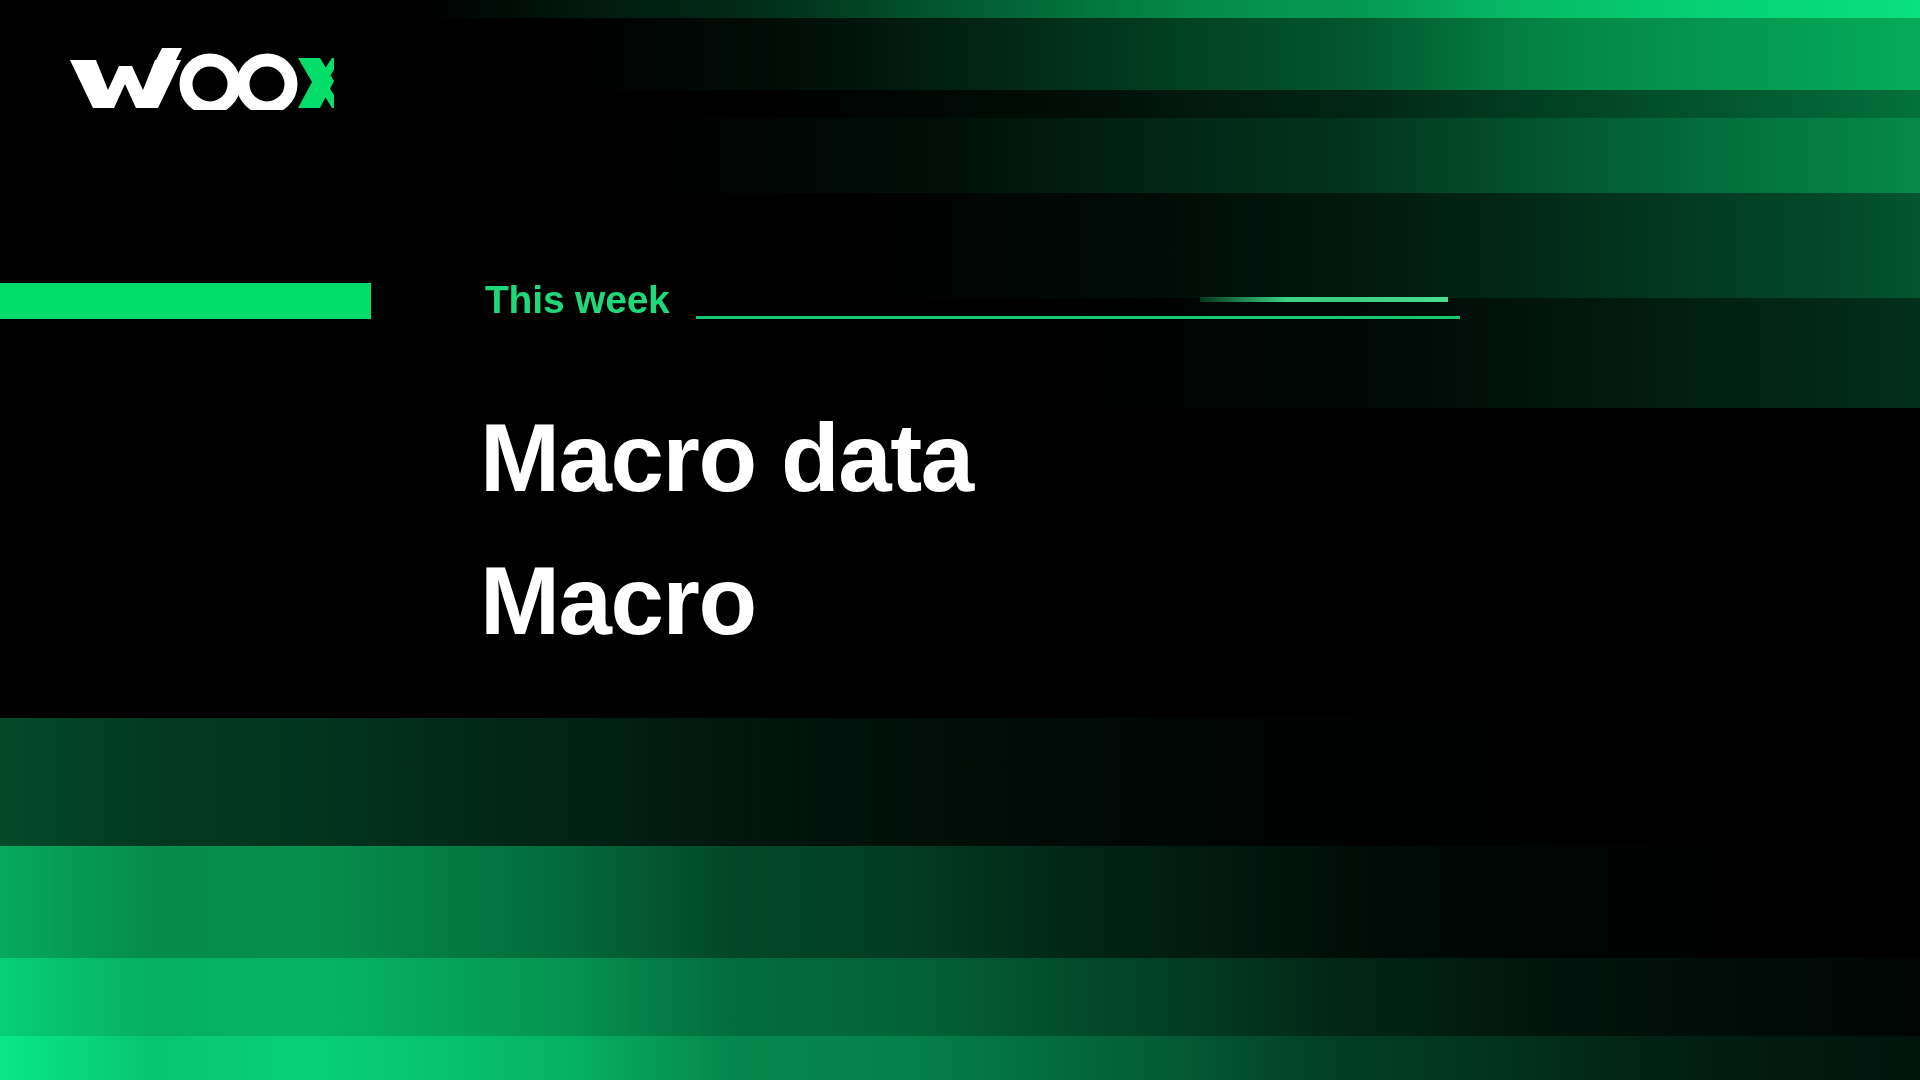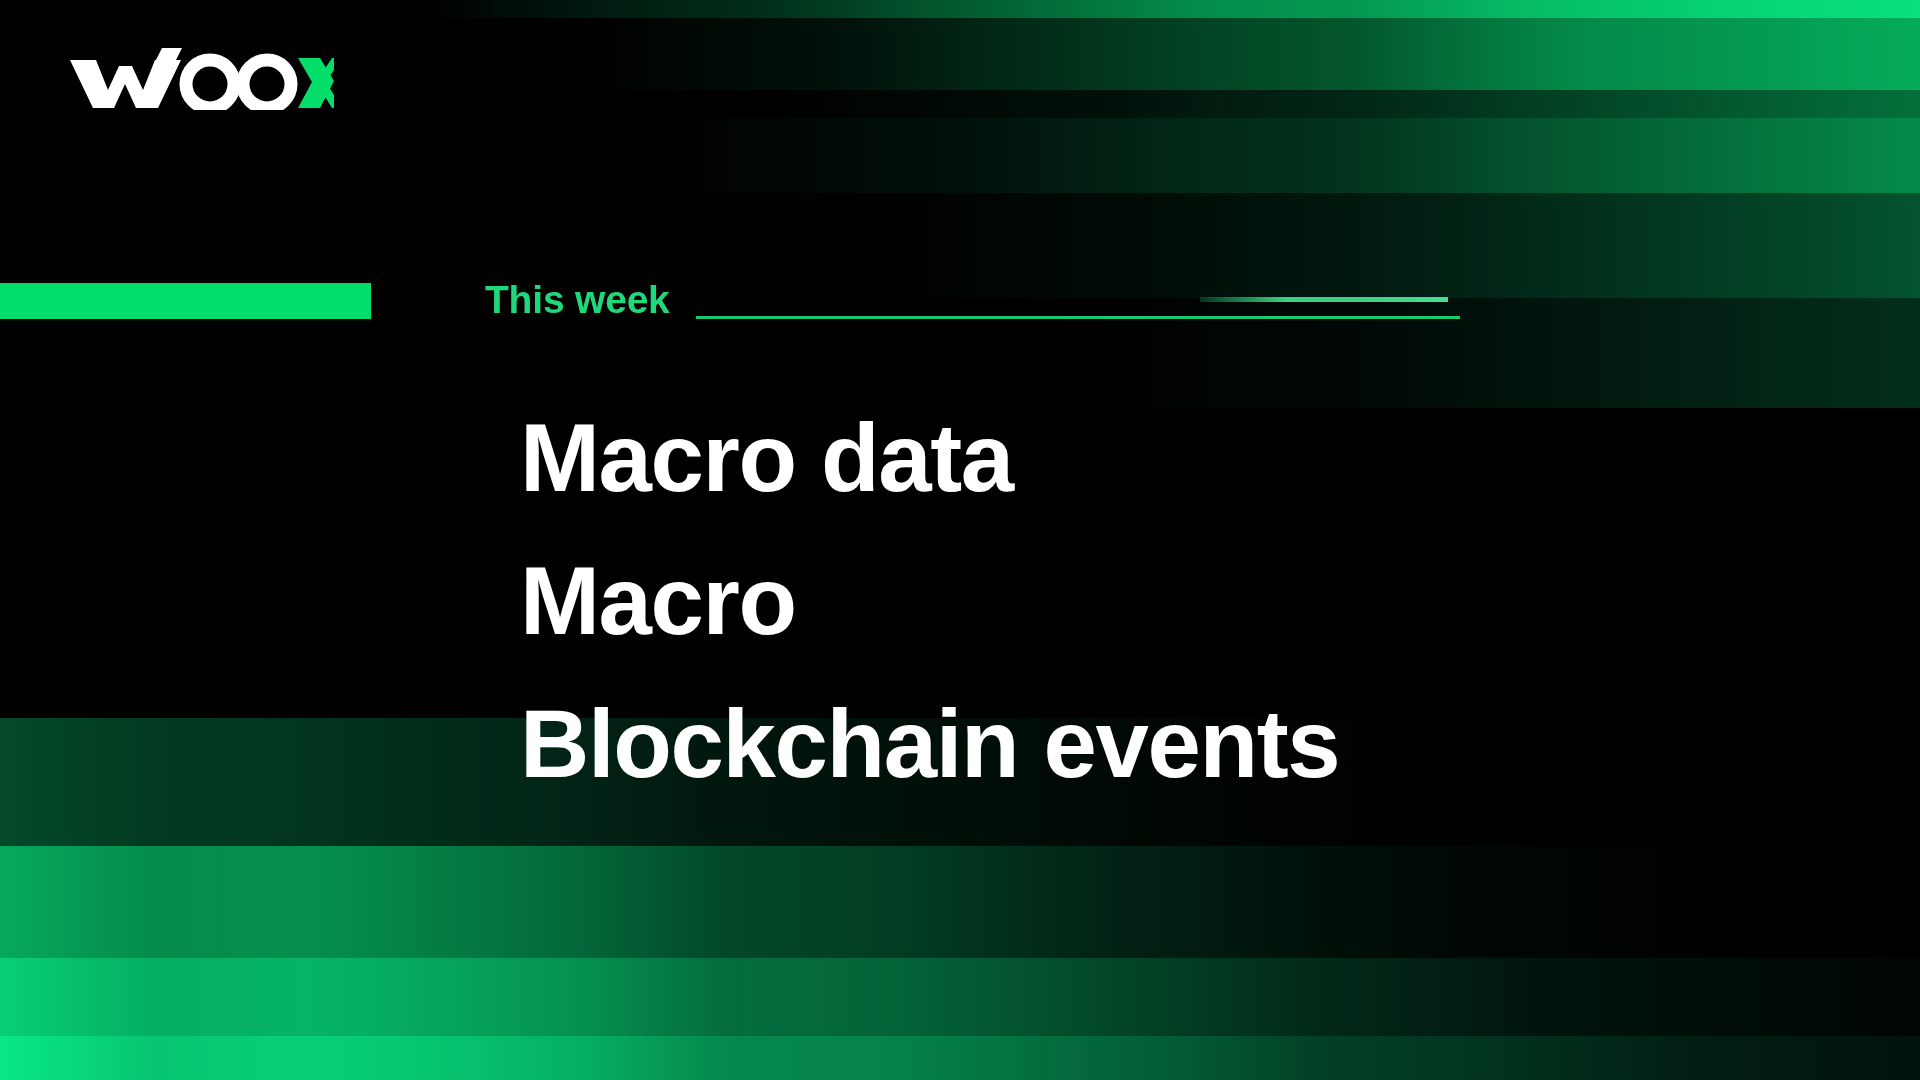--- a/index.html
+++ b/index.html
@@ -208,21 +208,20 @@
     top: 386px;
     z-index: 6;
   }
   .headline-line {
     color: #ffffff;
     font-size: 96px;
     font-weight: 700;
     line-height: 143px;
     letter-spacing: -1.4px;
     white-space: nowrap;
-    margin-left: 40px;
   }
 </style>
 </head>
 <body>
 
 <div id="stage">
 
   <div class="bg-layer">
     <div class="band band-t1"></div>
     <div class="band band-t2"></div>
@@ -256,16 +255,15 @@
 
   <div id="eyebrow">
     <div id="eyebrow-bar"></div>
     <div id="eyebrow-label">This week</div>
     <div id="eyebrow-rule"></div>
   </div>
 
   <div id="headline">
     <div class="headline-line">Macro data</div>
     <div class="headline-line">Macro</div>
-    <div class="headline-line">Blockchain events</div>
   </div>
 
 </div>
 
 </body></html>

